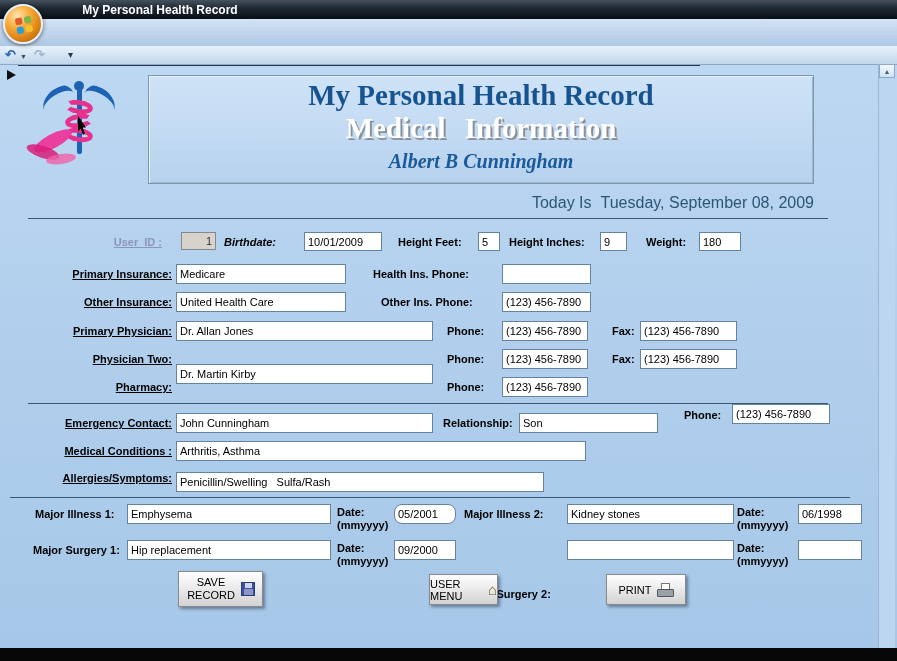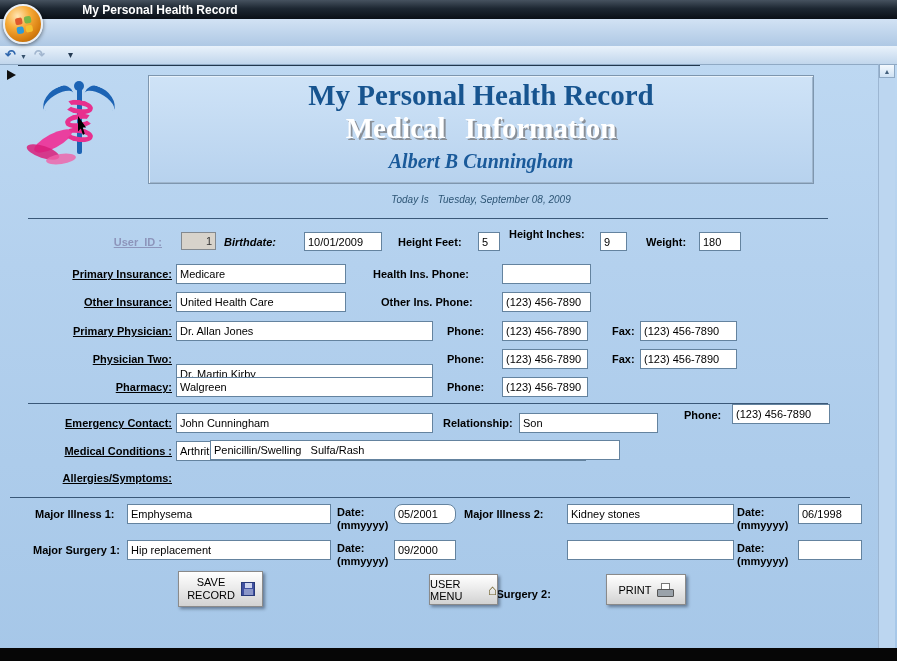--- a/index.html
+++ b/index.html
@@ -66,21 +66,21 @@
     background:linear-gradient(180deg,#cfe3f7,#b7d2ee);
     border:1px solid #7e96ae;
     box-shadow: inset 1px 1px 0 #e8f2fb, inset -1px -1px 0 #9fb6cd; }
   .h-title { left:148px; top:79px; width:666px; text-align:center;
     font-family:"Liberation Serif", serif; font-weight:bold; font-size:29px; color:#17548f; }
   .h-sub { left:148px; top:112px; width:666px; text-align:center;
     font-family:"Liberation Serif", serif; font-weight:bold; font-size:29px; color:#ffffff;
     text-shadow:2px 2px 0 #8a9098; word-spacing:12px; }
   .h-name { left:148px; top:150px; width:666px; text-align:center;
     font-family:"Liberation Serif", serif; font-weight:bold; font-style:italic; font-size:20px; color:#1a5a9a; }
-  .today { left:148px; top:194px; width:666px; text-align:center; font-size:10px; color:#2d5575;font-style:italic; }
+  .today { left:148px; top:194px; width:666px; text-align:right; font-size:16px; color:#2d5575; }
   .today .t-lbl { margin-right:9px; }
 
   
   .lbl { position:absolute; font-size:11px; font-weight:bold; color:#000; white-space:nowrap; }
   .ra { text-align:right;text-decoration:underline; }
   .inp { position:absolute; background:#fff; border:1px solid #64839f;
     font-family:"Liberation Sans", sans-serif; font-size:11px; color:#000;
     padding:1px 3px; height:20px; }
   .inp-sm { height:19px; }
   .uid { background:#d7d3cb; border:1px solid #82898f; color:#333; text-align:right; height:18px; }
@@ -159,21 +159,21 @@
   </div>
 
   <div class="hline" style="left:28px;top:218px;width:800px;"></div>
 
   <div class="lbl ra uid-lbl" style="left:96px;top:236px;width:66px;">User_ID :</div>
   <input class="inp uid" style="left: 181px; top: 232px; width: 35px;" value="1">
   <div class="lbl" style="left:224px;top:236px;font-style:italic;">Birthdate:</div>
   <input class="inp inp-sm" style="left: 304px; top: 232px; width: 78px;" value="10/01/2009">
   <div class="lbl" style="left:398px;top:236px;">Height Feet:</div>
   <input class="inp inp-sm" style="left: 478px; top: 232px; width: 22px;" value="5">
-  <div class="lbl" style="left:509px;top:228px;">Height Inches:</div>
+  <div class="lbl" style="left:509px;top:236px;">Height Inches:</div>
   <input class="inp inp-sm" style="left: 600px; top: 232px; width: 27px;" value="9">
   <div class="lbl" style="left:646px;top:236px;">Weight:</div>
   <input class="inp inp-sm" style="left: 699px; top: 232px; width: 42px;" value="180">
 
   <div class="lbl ra" style="left:40px;top:268px;width:132px;">Primary Insurance:</div>
   <input class="inp" style="left: 176px; top: 264px; width: 170px;" value="Medicare">
   <div class="lbl" style="left:373px;top:268px;">Health Ins. Phone:</div>
   <input class="inp" style="left: 502px; top: 264px; width: 89px;" value="">
 
   <div class="lbl ra" style="left:40px;top:296px;width:132px;">Other Insurance:</div>
@@ -189,39 +189,38 @@
   <input class="inp" style="left: 640px; top: 321px; width: 97px;" value="(123) 456-7890">
 
   <div class="lbl ra" style="left:40px;top:353px;width:132px;">Physician Two:</div>
   <input class="inp" style="left: 176px; top: 349px; width: 257px; margin-top: 15px;" value="Dr. Martin Kirby">
   <div class="lbl" style="left:447px;top:353px;">Phone:</div>
   <input class="inp" style="left: 502px; top: 349px; width: 86px;" value="(123) 456-7890">
   <div class="lbl" style="left:612px;top:353px;">Fax:</div>
   <input class="inp" style="left: 640px; top: 349px; width: 97px;" value="(123) 456-7890">
 
   <div class="lbl ra" style="left:40px;top:381px;width:132px;">Pharmacy:</div>
-  <input class="inp" style="left: 176px; top: 377px; width: 257px;" value="Walgreen">
   <div class="lbl" style="left:447px;top:381px;">Phone:</div>
   <input class="inp" style="left: 502px; top: 377px; width: 86px;" value="(123) 456-7890">
 
   <div class="hline" style="left:28px;top:403px;width:800px;"></div>
 
   <div class="lbl" style="left:684px;top:409px;">Phone:</div>
   <input class="inp" style="left: 732px; top: 404px; width: 98px;" value="(123) 456-7890">
 
   <div class="lbl ra" style="left:40px;top:417px;width:132px;">Emergency Contact:</div>
   <input class="inp" style="left: 176px; top: 413px; width: 257px;" value="John Cunningham">
   <div class="lbl" style="left:443px;top:417px;">Relationship:</div>
   <input class="inp" style="left: 519px; top: 413px; width: 139px;" value="Son">
 
   <div class="lbl ra" style="left:40px;top:445px;width:132px;">Medical Conditions :</div>
   <input class="inp" style="left: 176px; top: 441px; width: 410px;" value="Arthritis, Asthma">
 
   <div class="lbl ra" style="left:40px;top:472px;width:132px;">Allergies/Symptoms:</div>
-  <input class="inp" style="left: 176px; top: 440px; width: 410px; margin-left: 34px;" value="Penicillin/Swelling   Sulfa/Rash">
+  <input class="inp" style="left: 176px; top: 472px; width: 368px;" value="Penicillin/Swelling   Sulfa/Rash">
 
   <div class="hline" style="left:10px;top:497px;width:840px;"></div>
 
   <div class="lbl" style="left:35px;top:508px;">Major Illness 1:</div>
   <input class="inp" style="left: 127px; top: 504px; width: 204px;" value="Emphysema">
   <div class="datelbl" style="left:337px;top:506px;">
     <span>Date:</span><br>
     <span>(mmyyyy)</span>
   </div>
   <input class="inp" style="left: 394px; top: 504px; width: 62px; border-radius: 8px;" value="05/2001">

